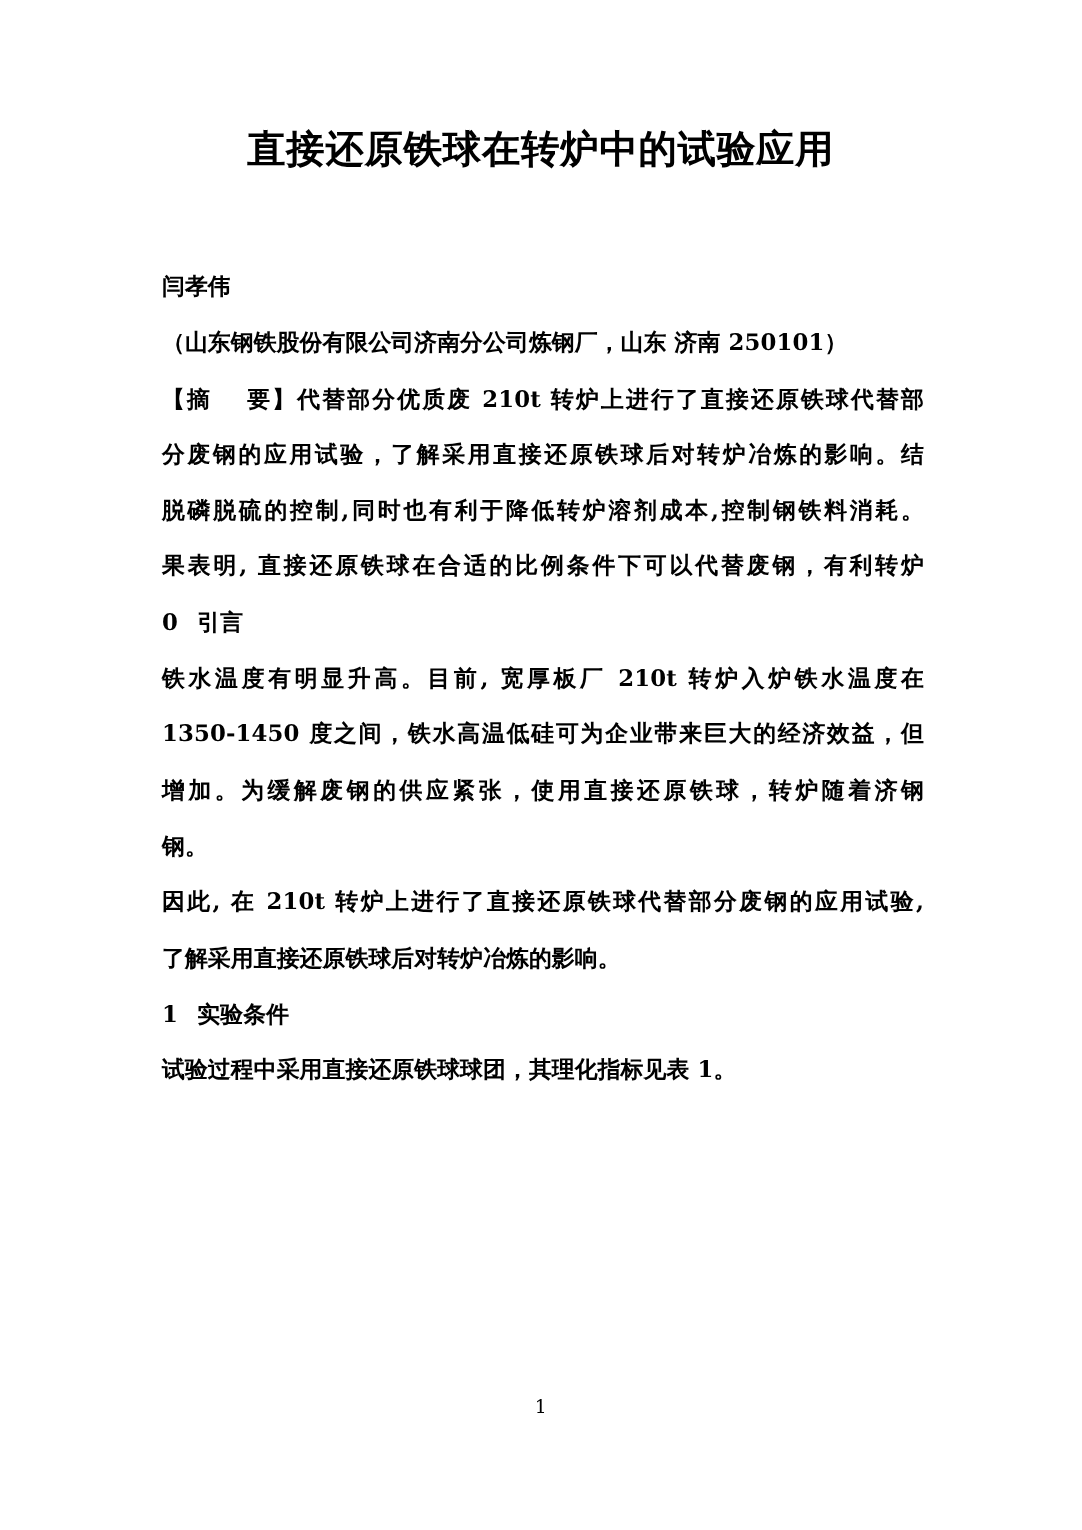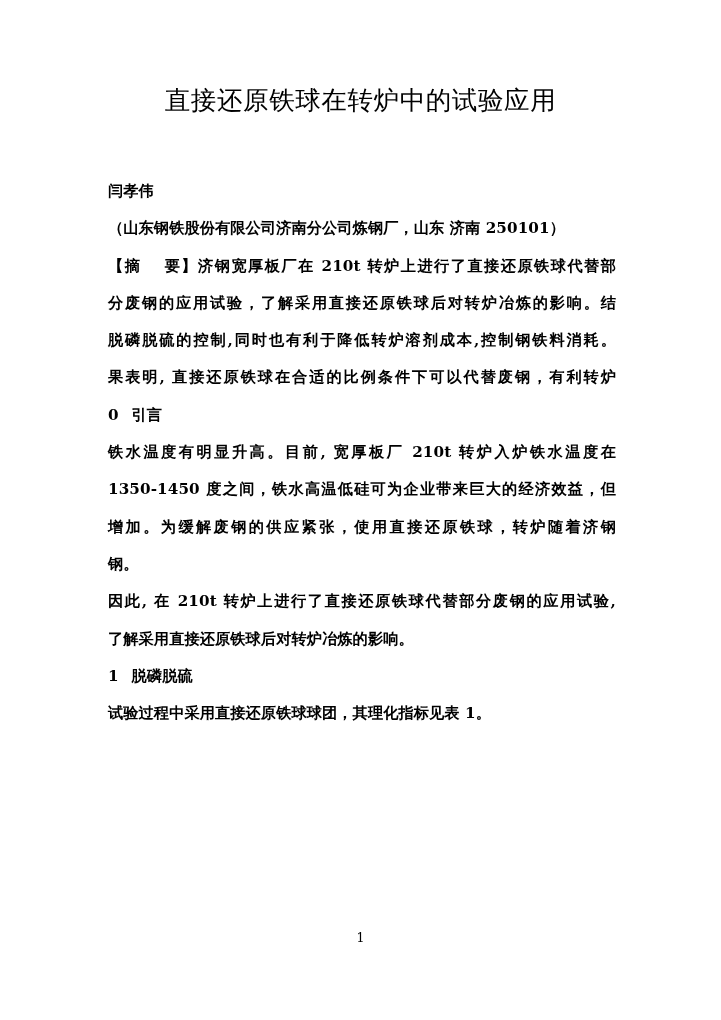--- a/index.html
+++ b/index.html
@@ -26,21 +26,21 @@
   }
 
   
   .doc-title {
     position: absolute;
     left: 0;
     top: 84px;
     width: 721px;
     text-align: center;
     font-size: 25.5px;
-    font-weight: normal;
+    font-weight: bold;
     letter-spacing: 0.6px;
     line-height: 1.3;
     font-family: "DejaVu Serif", "Liberation Serif", serif;
   }
 
   
   .body-block {
     position: absolute;
     left: 108px;
     top: 173px;
@@ -93,40 +93,40 @@
 <div class="page">
 
   <div class="doc-title">直接还原铁球在转炉中的试验应用</div>
 
   <div class="body-block">
 
     <div class="line">闫孝伟</div>
 
     <div class="line">（山东钢铁股份有限公司济南分公司炼钢厂，山东 济南 250101）</div>
 
-    <div class="line justify"><span>【摘</span><span class="wide-space"></span><span>要】</span><span>济钢宽厚板厂在 210t 转炉上进行了直接还原铁球代替部</span></div>
+    <div class="line justify"><span>【摘</span><span class="wide-space"></span><span>要】</span><span>代替部分优质废 210t 转炉上进行了直接还原铁球代替部</span></div>
 
     <div class="line justify">分废钢的应用试验，了解采用直接还原铁球后对转炉冶炼的影响。结</div>
 
     <div class="line justify">脱磷脱硫的控制,同时也有利于降低转炉溶剂成本,控制钢铁料消耗。</div>
 
     <div class="line justify">果表明, 直接还原铁球在合适的比例条件下可以代替废钢，有利转炉</div>
 
 
     <div class="line"><span>0</span><span class="mid-space"></span><span>引言</span></div>
 
     <div class="line justify">铁水温度有明显升高。目前, 宽厚板厂 210t 转炉入炉铁水温度在</div>
     <div class="line justify">1350-1450 度之间，铁水高温低硅可为企业带来巨大的经济效益，但</div>
     <div class="line justify">增加。为缓解废钢的供应紧张，使用直接还原铁球，转炉随着济钢</div>
     <div class="line">钢。</div>
 
     <div class="line justify">因此, 在 210t 转炉上进行了直接还原铁球代替部分废钢的应用试验,</div>
     <div class="line">了解采用直接还原铁球后对转炉冶炼的影响。</div>
 
-    <div class="line"><span>1</span><span class="mid-space"></span><span>脱磷脱硫</span></div>
+    <div class="line"><span>1</span><span class="mid-space"></span><span>实验条件</span></div>
 
     <div class="line">试验过程中采用直接还原铁球球团，其理化指标见表 1。</div>
 
     <div class="spacer-line"></div>
     <div class="spacer-line"></div>
 
 
   </div>
 
   <div class="page-number">1</div>

